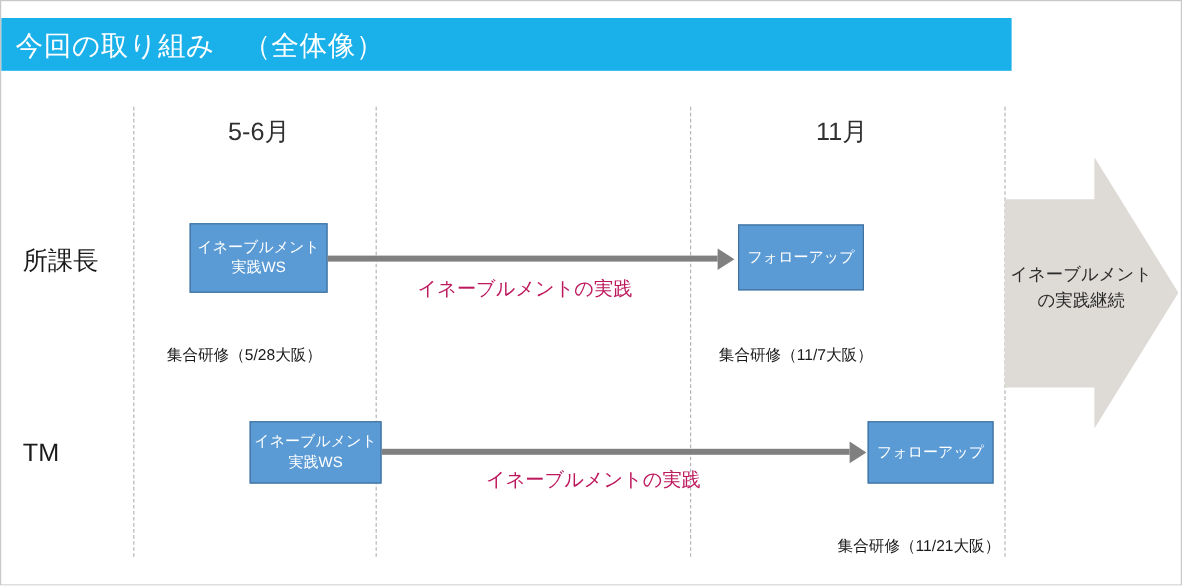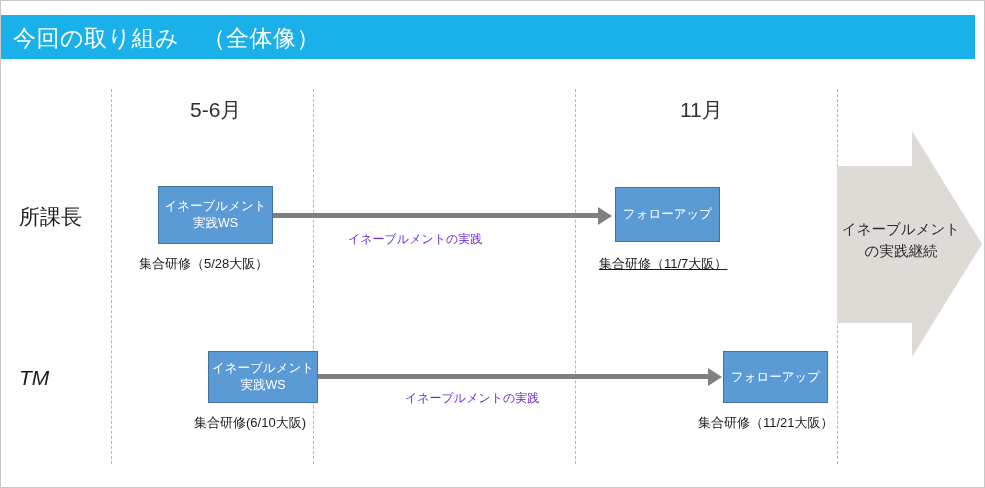--- a/index.html
+++ b/index.html
@@ -19,21 +19,21 @@
     border: 1px solid #c8c8c8;
     box-sizing: border-box;
     overflow: hidden;
   }
 
   
   #title-bar {
     position: absolute;
     left: 0;
     top: 14px;
-    width: 974px;
+    width: 842px;
     height: 44px;
     background: #1ab0ea;
   }
   #title-text {
     position: absolute;
     left: 12px;
     top: 8px;
     font-size: 23px;
     color: #ffffff;
     letter-spacing: 0.5px;
@@ -81,42 +81,43 @@
     justify-content: center;
     white-space: pre-line;
   }
 
   
   .caption {
     position: absolute;
     font-size: 13px;
     color: #1a1a1a;
     white-space: nowrap;
+    margin-top: 32px;
   }
 
   
   .connector {
     position: absolute;
     height: 5px;
     background: #808080;
   }
   .connector-head {
     position: absolute;
     width: 0;
     height: 0;
     border-top: 9px solid transparent;
     border-bottom: 9px solid transparent;
     border-left: 14px solid #808080;
   }
 
   
   .practice-label {
     position: absolute;
-    font-size: 12px;
-    color: #6d28d9;
+    font-size: 16px;
+    color: #be185d;
     white-space: nowrap;
   }
 
   
   #big-arrow {
     position: absolute;
     left: 836px;
     top: 130px;
     width: 145px;
     height: 230px;
@@ -156,27 +157,26 @@
   <div class="event-box" style="left:157px; top:185px; width:115px; height:58px;">イネーブルメント
 実践WS</div>
   <div class="caption" style="left:138px; top:254px;">集合研修（5/28大阪）</div>
 
   <div class="connector" style="left:272px; top:212px; width:325px;"></div>
   <div class="connector-head" style="left:597px; top:205.5px;"></div>
 
   <div class="practice-label" style="left:347px; top:230px;">イネーブルメントの実践</div>
 
   <div class="event-box" style="left:614px; top:186px; width:105px; height:55px;">フォローアップ</div>
-  <div class="caption" style="left:598px; top:254px;text-decoration:underline;">集合研修（11/7大阪）</div>
+  <div class="caption" style="left:598px; top:254px;">集合研修（11/7大阪）</div>
 
-  <div class="row-label" style="left:18px; top:365px;font-style:italic;">TM</div>
+  <div class="row-label" style="left:18px; top:365px;">TM</div>
 
   <div class="event-box" style="left:207px; top:350px; width:110px; height:52px;">イネーブルメント
 実践WS</div>
-  <div class="caption" style="left:193px; top:413px;">集合研修(6/10大阪)</div>
 
   <div class="connector" style="left:317px; top:373px; width:390px;"></div>
   <div class="connector-head" style="left:707px; top:366.5px;"></div>
 
   <div class="practice-label" style="left:404px; top:389px;">イネーブルメントの実践</div>
 
   <div class="event-box" style="left:722px; top:350px; width:105px; height:52px;">フォローアップ</div>
   <div class="caption" style="left:697px; top:413px;">集合研修（11/21大阪）</div>
 
   <div id="big-arrow">

